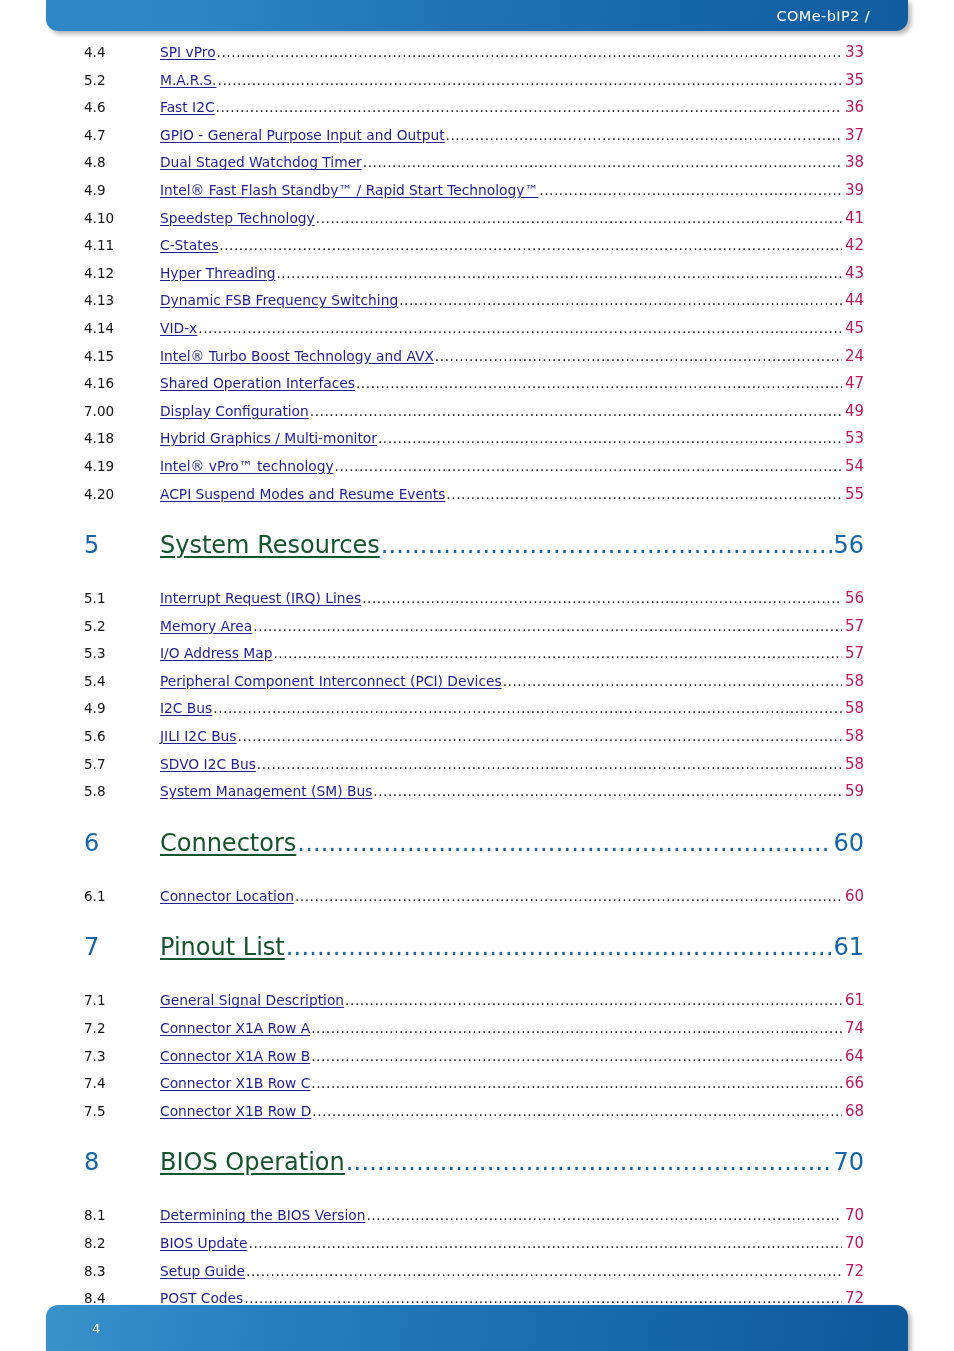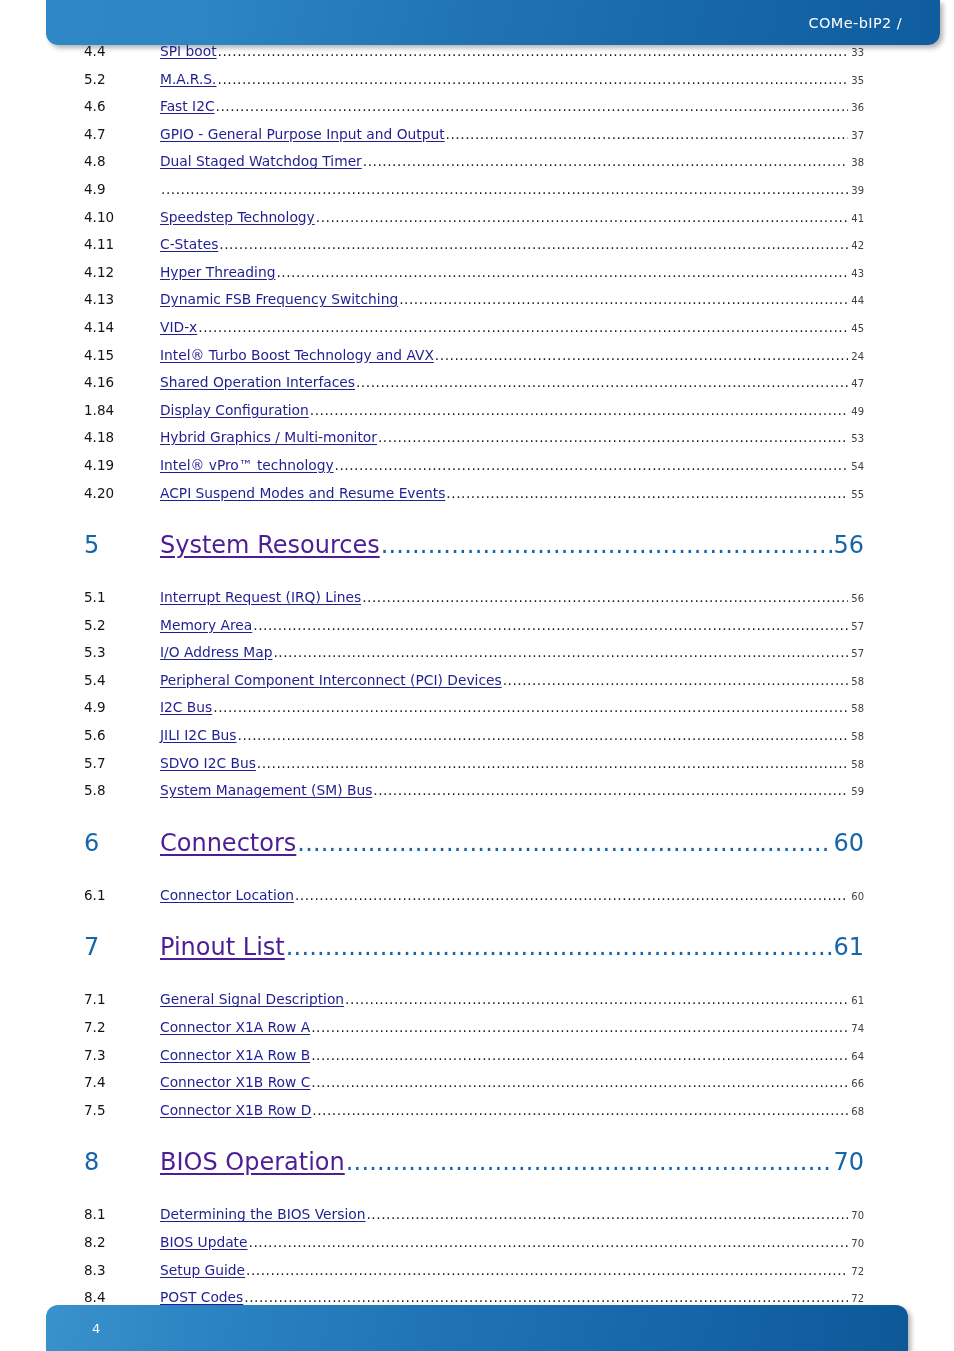--- a/index.html
+++ b/index.html
@@ -14,29 +14,28 @@
     overflow: hidden;
     position: relative;
   }
 
   
   .header-bar {
     position: absolute;
     left: 46px;
     top: 0px;
     width: 862px;
-    height: 45px;
+    height: 31px;
     background: linear-gradient(100deg, #2f87c5 0%, #2d85c3 18%, #1f73b4 48%, #1565a8 78%, #0f5c9e 100%);
     border-bottom-left-radius: 12px;
     border-bottom-right-radius: 12px;
     box-shadow: 3px 3px 5px rgba(0,0,0,0.30);
     display: flex;
     align-items: center;
     justify-content: flex-end;
-    padding-left: 32px;
   }
   .header-title {
     color: #ffffff;
     font-size: 14.5px;
     letter-spacing: 0.4px;
     padding-right: 38px;
     white-space: nowrap;
   }
 
   
@@ -97,41 +96,41 @@
     flex: 1 1 auto;
     overflow: hidden;
     white-space: nowrap;
     color: #1a1a1a;
     font-size: 13.8px;
     line-height: 1;
     margin: 0 1px;
     letter-spacing: 0.5px;
   }
   .toc-row.level2 .page {
-    color: #404040;
-    font-size: 10px;
+    color: #be185d;
+    font-size: 15px;
     white-space: nowrap;
     line-height: 1;
     padding-left: 2px;
   }
 
   
   .toc-row.level1 {
     height: 46px;
     align-items: baseline;
   }
   .toc-row.level1 .num {
     width: 76px;
     flex: 0 0 76px;
     font-size: 24px;
     color: #1565a8;
     line-height: 1;
   }
   .toc-row.level1 .title {
-    color: #4c1d95;
+    color: #14532d;
     font-size: 24px;
     text-decoration: underline;
     text-underline-offset: 3px;
     white-space: nowrap;
     line-height: 1;
   }
   .toc-row.level1 .leader {
     flex: 1 1 auto;
     overflow: hidden;
     white-space: nowrap;
@@ -156,21 +155,21 @@
 </head>
 <body>
 
 <div class="header-bar">
   <span class="header-title">COMe-bIP2 /</span>
 </div>
 
 <div class="toc" id="toc-container">
     <div class="toc-row level2">
       <span class="num">4.4</span>
-      <a class="title" href="#">SPI boot</a>
+      <a class="title" href="#">SPI vPro</a>
       <span class="leader">..............................................................................................................................................................................................................................................................................................................</span>
       <span class="page">33</span>
     </div>
     <div class="toc-row level2">
       <span class="num">5.2</span>
       <a class="title" href="#">M.A.R.S.</a>
       <span class="leader">..............................................................................................................................................................................................................................................................................................................</span>
       <span class="page">35</span>
     </div>
     <div class="toc-row level2">
@@ -186,20 +185,21 @@
       <span class="page">37</span>
     </div>
     <div class="toc-row level2">
       <span class="num">4.8</span>
       <a class="title" href="#">Dual Staged Watchdog Timer</a>
       <span class="leader">..............................................................................................................................................................................................................................................................................................................</span>
       <span class="page">38</span>
     </div>
     <div class="toc-row level2">
       <span class="num">4.9</span>
+      <a class="title" href="#">Intel® Fast Flash Standby™ / Rapid Start Technology™</a>
       <span class="leader">..............................................................................................................................................................................................................................................................................................................</span>
       <span class="page">39</span>
     </div>
     <div class="toc-row level2">
       <span class="num">4.10</span>
       <a class="title" href="#">Speedstep Technology</a>
       <span class="leader">..............................................................................................................................................................................................................................................................................................................</span>
       <span class="page">41</span>
     </div>
     <div class="toc-row level2">
@@ -232,21 +232,21 @@
       <span class="leader">..............................................................................................................................................................................................................................................................................................................</span>
       <span class="page">24</span>
     </div>
     <div class="toc-row level2">
       <span class="num">4.16</span>
       <a class="title" href="#">Shared Operation Interfaces</a>
       <span class="leader">..............................................................................................................................................................................................................................................................................................................</span>
       <span class="page">47</span>
     </div>
     <div class="toc-row level2">
-      <span class="num">1.84</span>
+      <span class="num">7.00</span>
       <a class="title" href="#">Display Configuration</a>
       <span class="leader">..............................................................................................................................................................................................................................................................................................................</span>
       <span class="page">49</span>
     </div>
     <div class="toc-row level2">
       <span class="num">4.18</span>
       <a class="title" href="#">Hybrid Graphics / Multi-monitor</a>
       <span class="leader">..............................................................................................................................................................................................................................................................................................................</span>
       <span class="page">53</span>
     </div>

